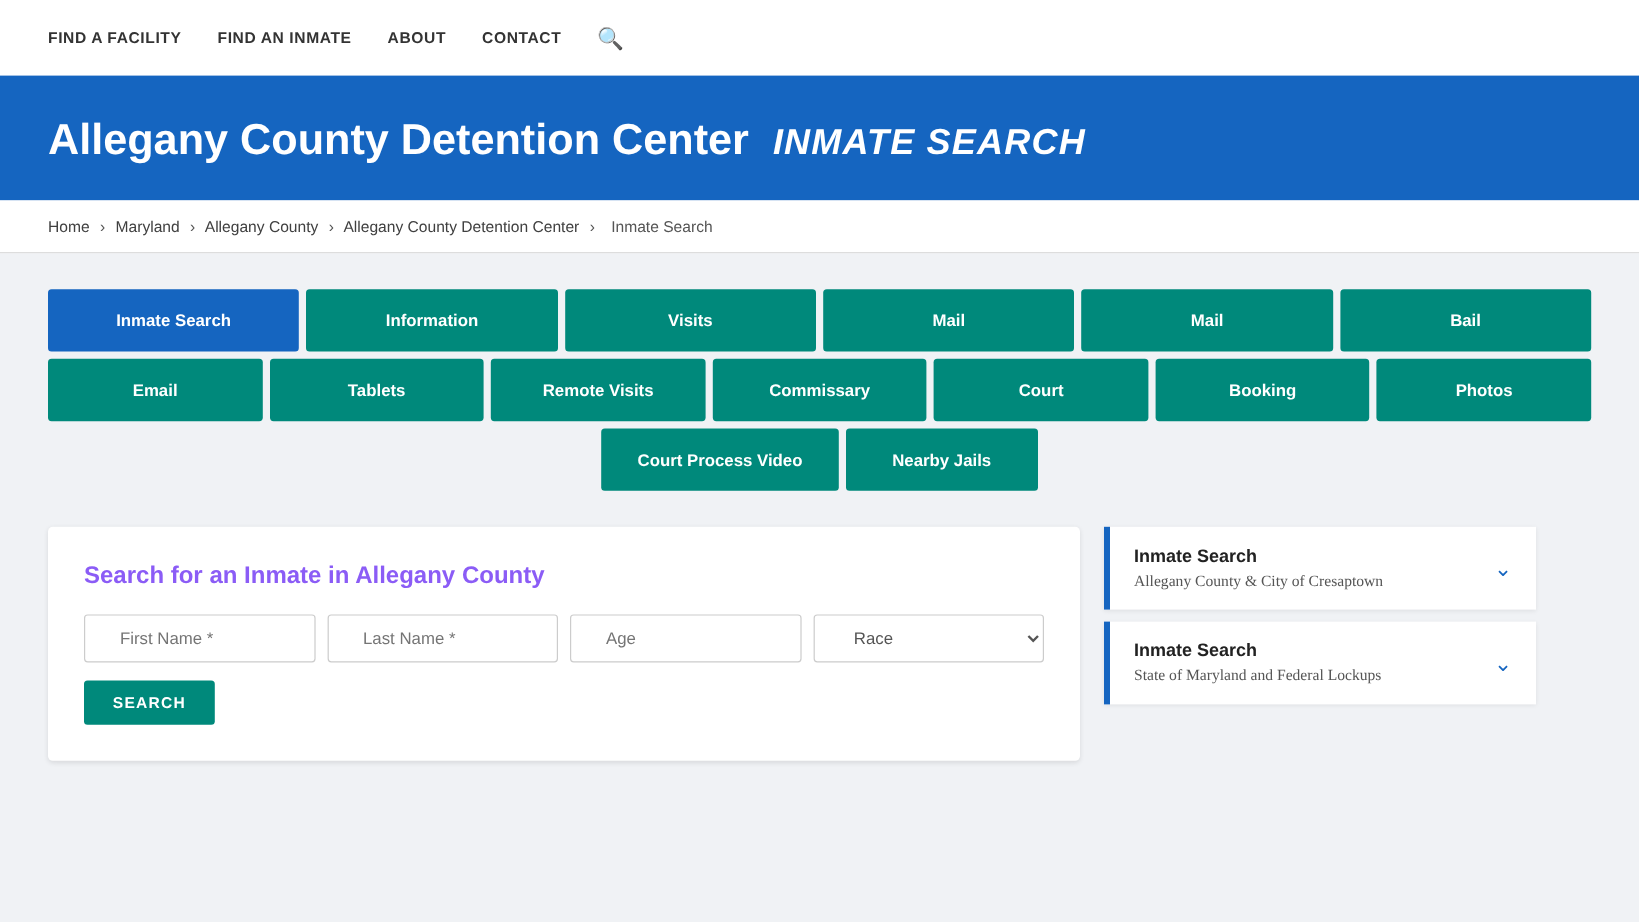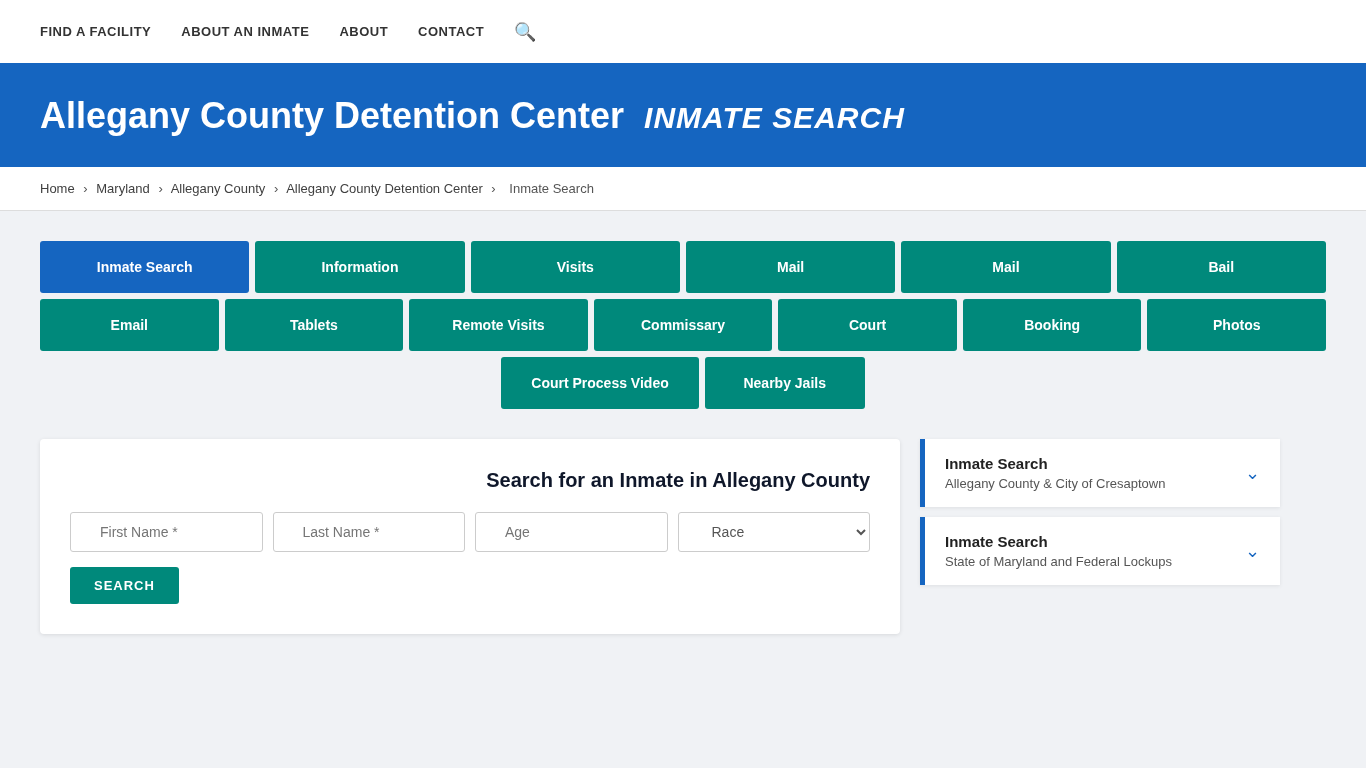--- a/index.html
+++ b/index.html
@@ -137,25 +137,25 @@
     }
 
     
     .search-form-box {
       background: #fff;
       padding: 30px;
       border-radius: 4px;
       box-shadow: 0 1px 4px rgba(0,0,0,0.1);
     }
     .search-form-box h2 {
-      text-align: right;
+      text-align: left;
       font-size: 20px;
       font-weight: 700;
       margin-bottom: 20px;
-      color: #0f172a;
+      color: #8b5cf6;
     }
     .search-inputs {
       display: flex;
       gap: 10px;
       margin-bottom: 15px;
       flex-wrap: wrap;
     }
     .search-inputs input,
     .search-inputs select {
       flex: 1;
@@ -193,33 +193,34 @@
     }
     .sidebar-card-text h3 {
       font-size: 15px;
       font-weight: 700;
       color: #222;
       margin-bottom: 4px;
     }
     .sidebar-card-text p {
       font-size: 13px;
       color: #555;
+      font-family: Liberation Serif, serif;
     }
     .chevron {
       font-size: 18px;
       color: #1565c0;
     }
   </style>
 </head>
 <body>
 
 <header class="header">
   <nav class="nav">
     <a href="#">FIND A FACILITY</a>
-    <a href="#">ABOUT AN INMATE</a>
+    <a href="#">FIND AN INMATE</a>
     <a href="#">ABOUT</a>
     <a href="#">CONTACT</a>
     <span class="search-icon">🔍</span>
   </nav>
 </header>
 
 <div class="hero">
   <h1>
     <span>Allegany County Detention Center</span>
     &nbsp;<em>INMATE SEARCH</em>

